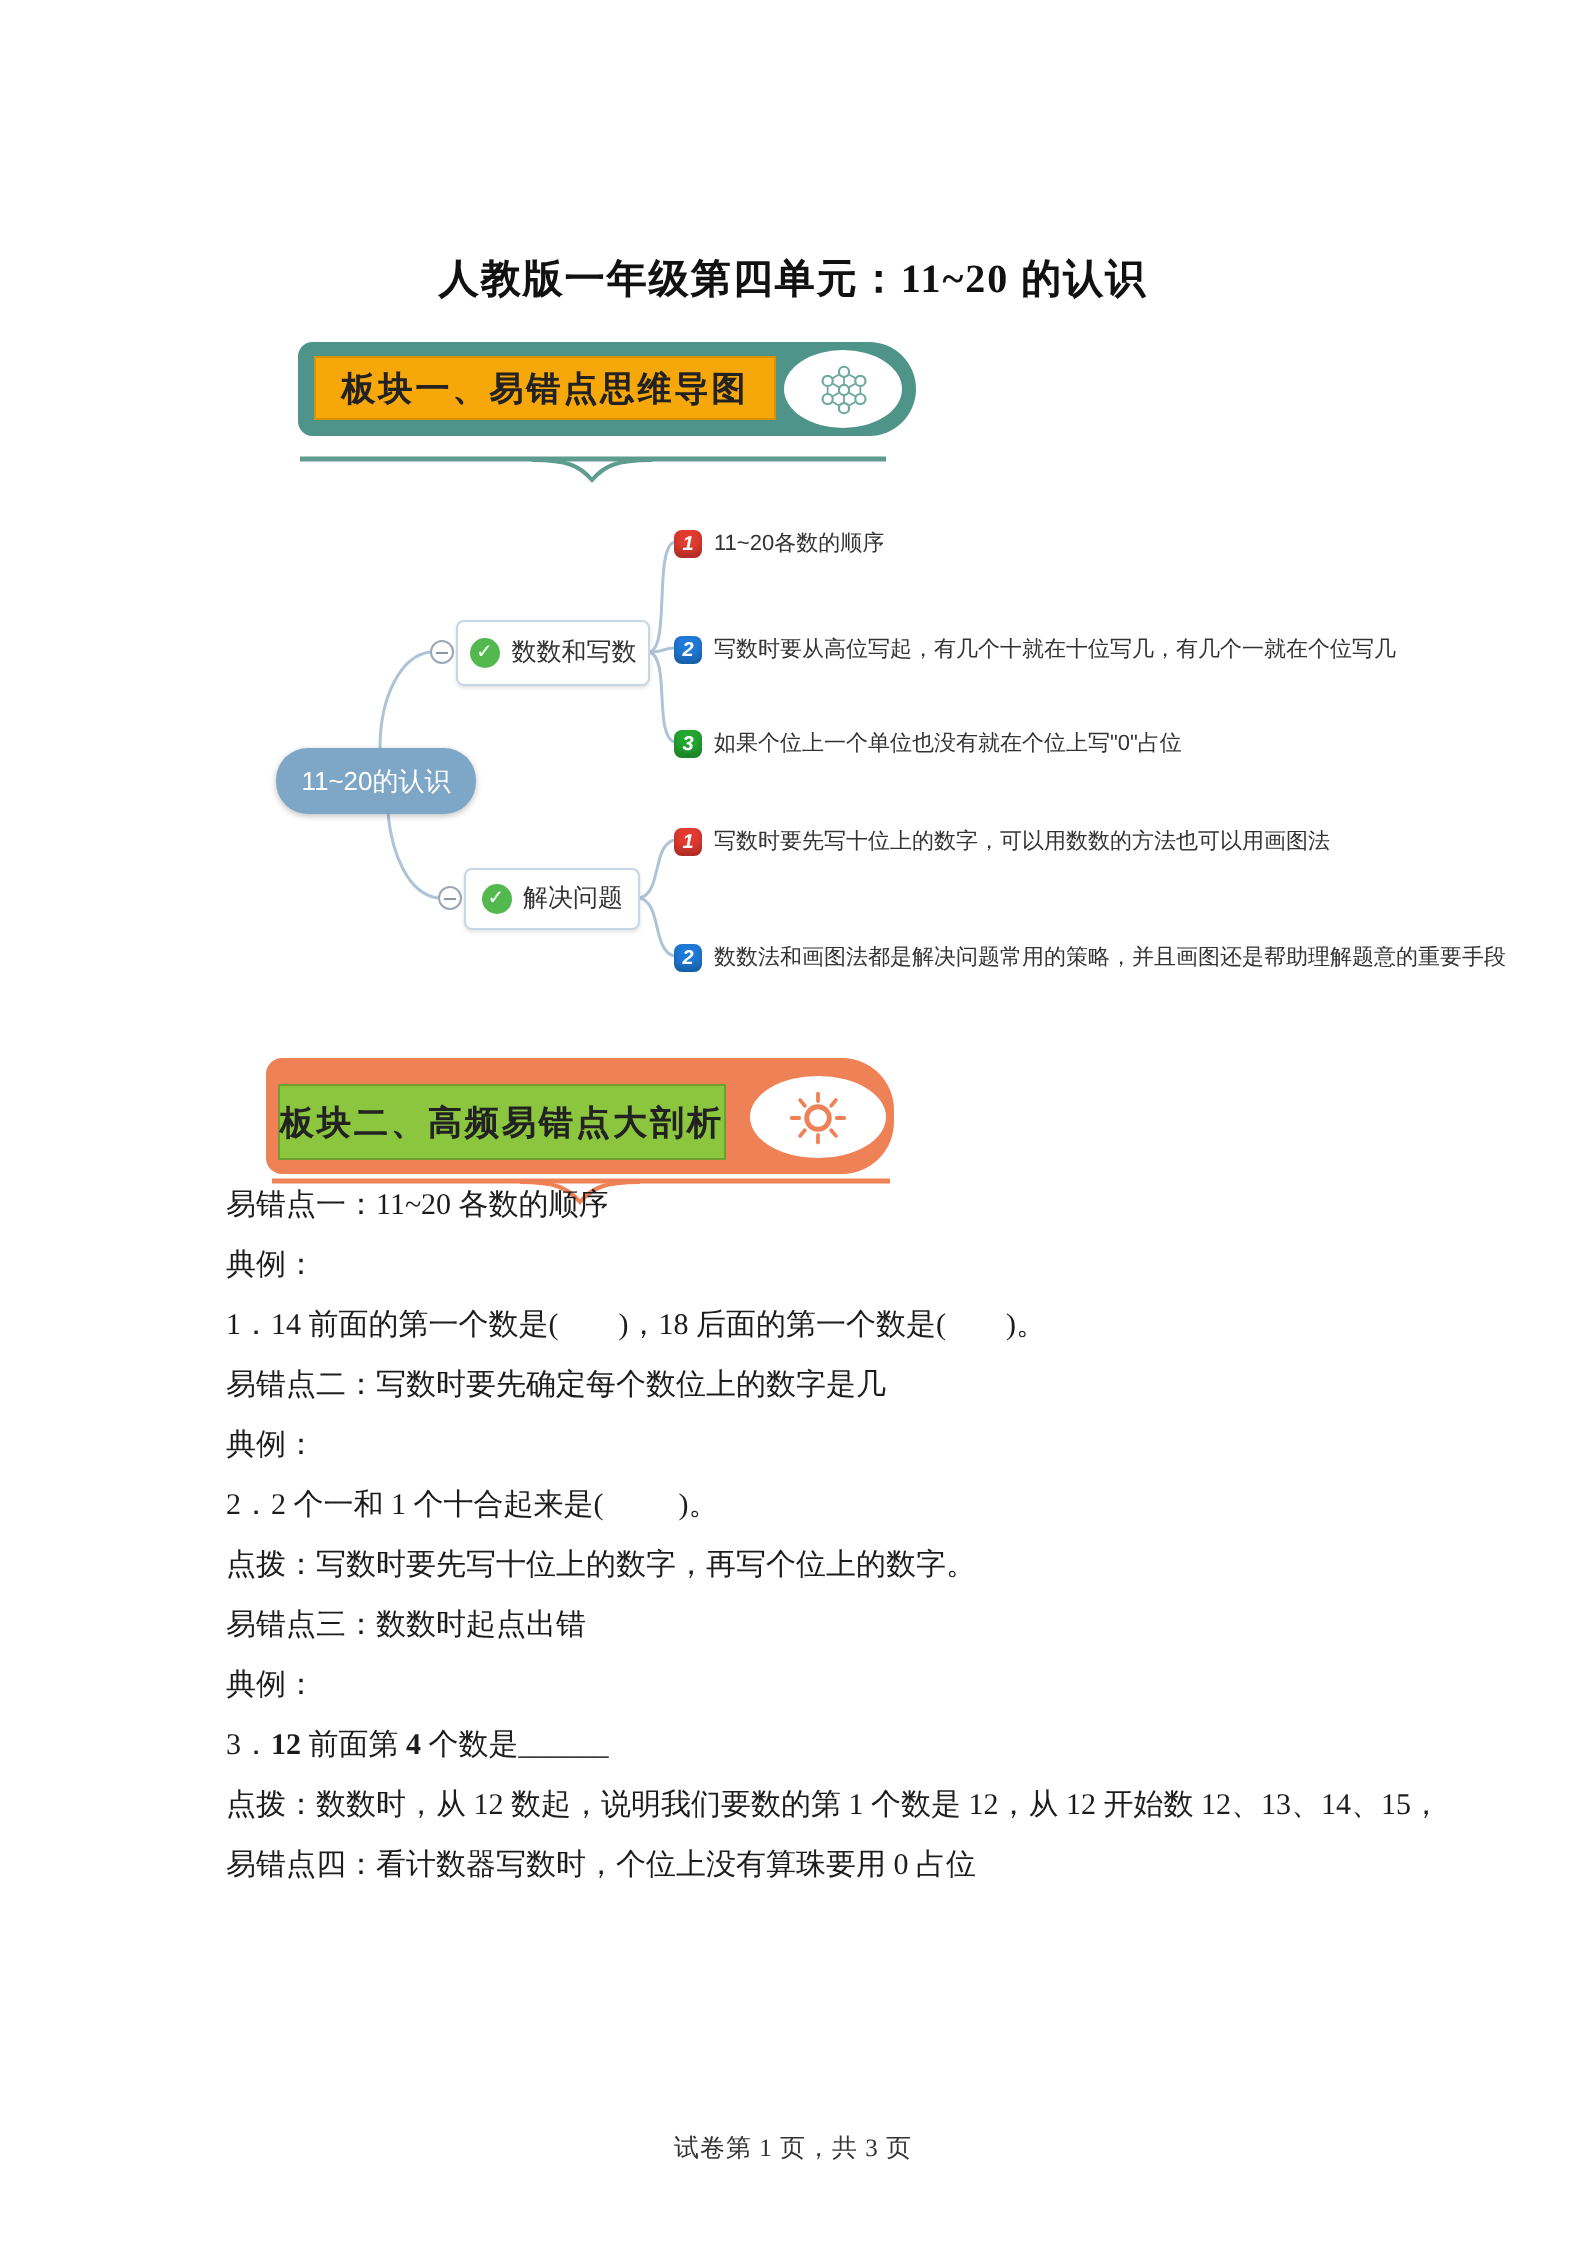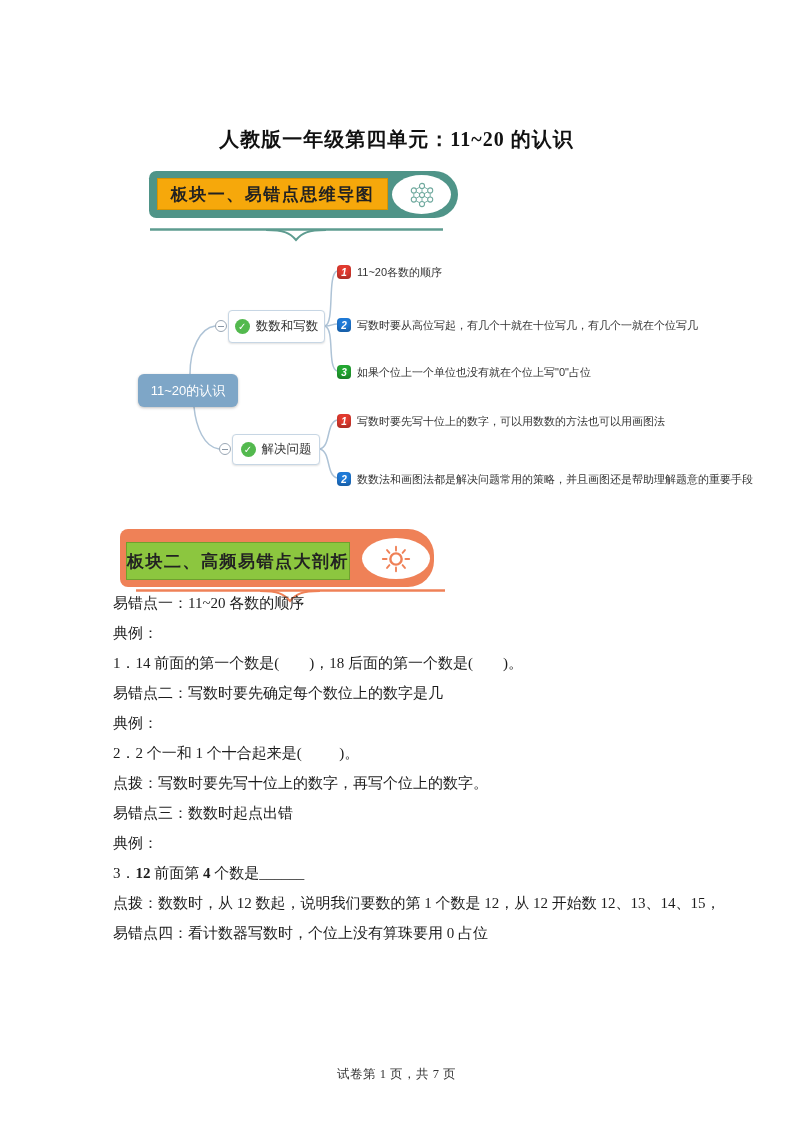--- a/index.html
+++ b/index.html
@@ -11,42 +11,42 @@
   }
   
   .title {
     position:absolute; top:126px; left:0; width:100%;
     text-align:center; font-size:20px; font-weight:bold; color:#111;
     letter-spacing:1px;
   }
   
   .banner { position:absolute; border-radius:8px 26px 26px 8px; }
   .banner1 { left:149px; top:171px; width:309px; height:47px; }
-  .banner2 { left:120px; top:529px; width:314px; height:58px; }
+  .banner2 { left:133px; top:529px; width:314px; height:58px; }
   .banner-label {
     position:absolute; display:flex; align-items:center; justify-content:center;
     font-weight:bold; font-size:17px; color:#222; letter-spacing:1.5px;
     font-family:"Liberation Serif","DejaVu Serif",serif;
   }
   .banner1 .banner-label { left:8px; top:7px; width:231px; height:32px; border:1px solid #d89400; }
   .banner2 .banner-label { left:6px; top:13px; width:224px; height:38px; border:1px solid #6fa02e; }
   .banner-oval {
     position:absolute; background:#fff; border-radius:50%;
     display:flex; align-items:center; justify-content:center;
   }
   .banner1 .banner-oval { left:243px; top:4px; width:59px; height:39px; }
   .banner2 .banner-oval { left:242px; top:9px; width:68px; height:41px; }
   .brace { position:absolute; }
   
   .mindmap { position:absolute; left:130px; top:255px; width:600px; height:250px;
              font-family:"Liberation Sans","DejaVu Sans",sans-serif; }
   .mm-lines { position:absolute; left:0; top:0; }
   .mm-root {
     position:absolute; left:8px; top:119px; width:100px; height:33px;
-    border-radius:6px; color:#fff; font-size:13px;
+    border-radius:16px; color:#fff; font-size:13px;
     display:flex; align-items:center; justify-content:center;
     box-shadow:0 1px 3px rgba(0,0,0,.25);
   }
   .mm-node {
     position:absolute; background:#fff; border:1px solid #c7d6e4; border-radius:4px;
     display:flex; align-items:center; justify-content:center; gap:6px;
     font-size:12.5px; color:#333; box-shadow:0 1px 2px rgba(0,0,0,.12);
   }
   .n1 { left:98px; top:55px; width:97px; height:33px; }
   .n2 { left:102px; top:179px; width:88px; height:31px; }
@@ -210,15 +210,15 @@
     <p>典例：</p>
     <p>2．2 个一和 1 个十合起来是(          )。</p>
     <p>点拨：写数时要先写十位上的数字，再写个位上的数字。</p>
     <p>易错点三：数数时起点出错</p>
     <p>典例：</p>
     <p><span>3．</span><b>12</b><span> 前面第 </span><b>4</b><span> 个数是______</span></p>
     <p>点拨：数数时，从 12 数起，说明我们要数的第 1 个数是 12，从 12 开始数 12、13、14、15，</p>
     <p>易错点四：看计数器写数时，个位上没有算珠要用 0 占位</p>
   </div>
 
-  <div class="footer">试卷第 1 页，共 7 页</div>
+  <div class="footer">试卷第 1 页，共 3 页</div>
 
 </div>
 
 </body></html>

